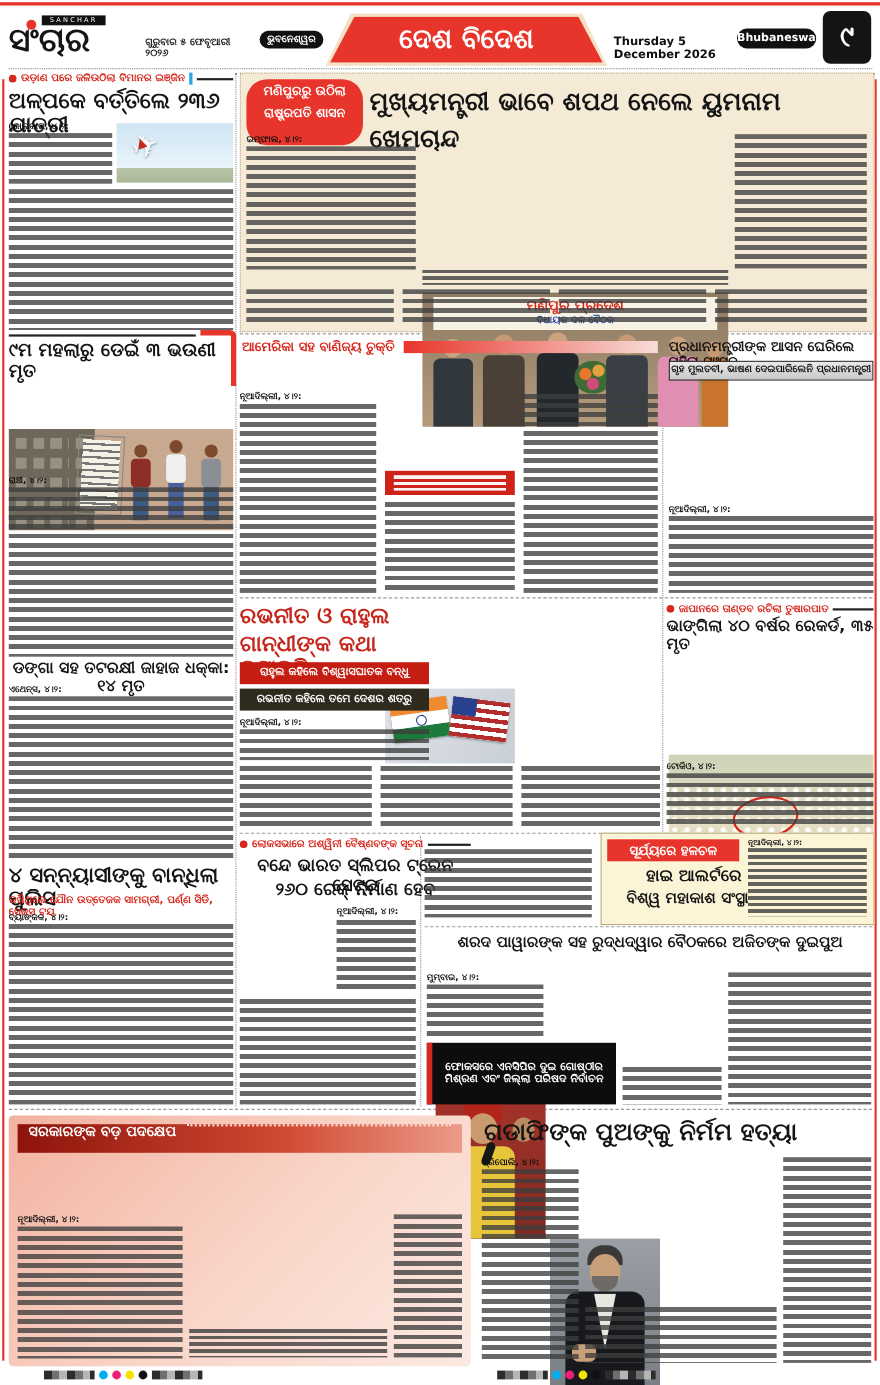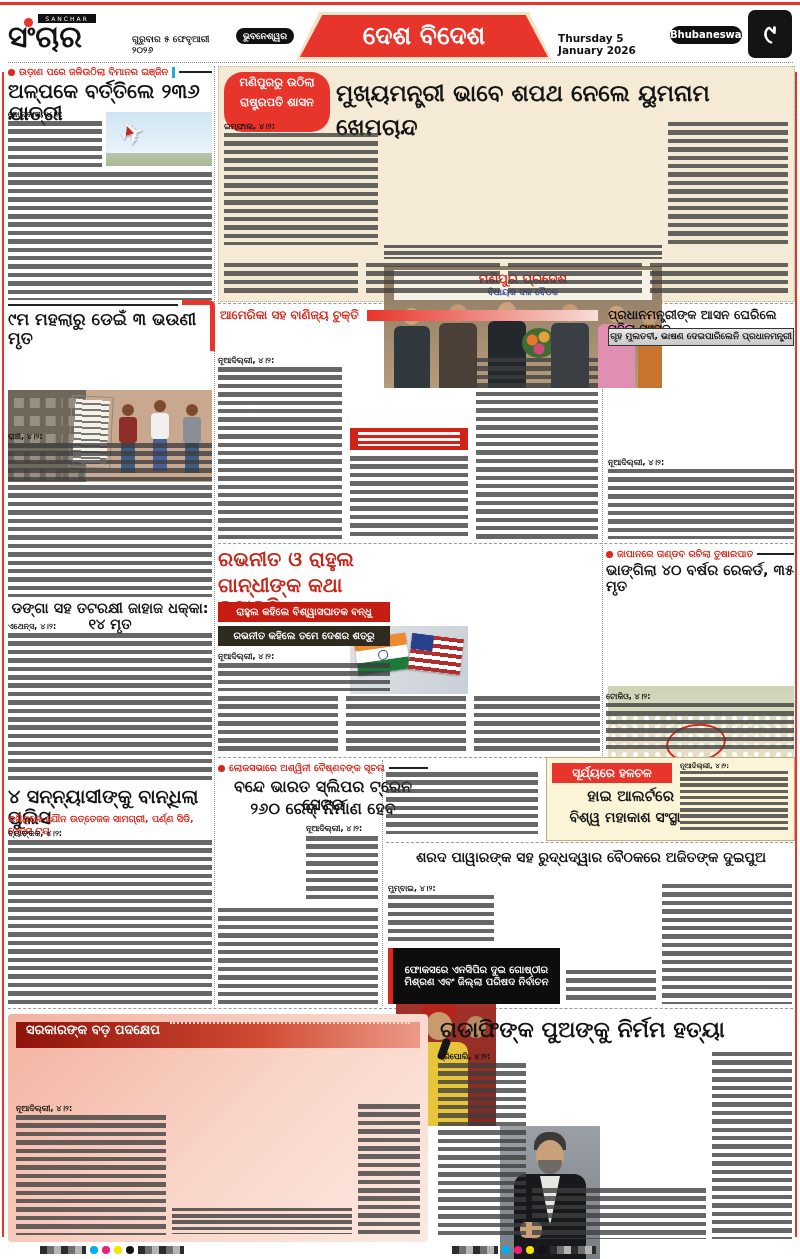--- a/index.html
+++ b/index.html
@@ -37,21 +37,21 @@
   <div class="abs" style="left:0;top:8px;width:800px;height:54px;">
     <div class="abs" style="left:38px;top:6px;width:58px;height:9px;background:#111;color:#fff;font-size:6px;text-align:center;line-height:9px;letter-spacing:2px;">SANCHAR</div>
     <div class="abs" style="left:24px;top:10px;width:9px;height:9px;border-radius:50%;background:#e8352b;"></div>
     <div class="abs hl" style="left:8px;top:12px;width:120px;font-size:30px;">ସଂଚାର</div>
     <div class="abs" style="left:132px;top:26px;width:100px;font-size:9px;font-weight:bold;color:#222;">ଗୁରୁବାର ୫ ଫେବୃଆରୀ ୨୦୨୬</div>
     <div class="abs pill" style="left:236px;top:20px;width:58px;height:16px;font-size:9px;line-height:16px;">ଭୁବନେଶ୍ୱର</div>
 
     <div class="abs" style="left:296px;top:4px;width:256px;height:48px;background:#f3e2c6;clip-path:polygon(9% 0,91% 0,100% 100%,0 100%);"></div>
     <div class="abs" style="left:300px;top:7px;width:248px;height:42px;background:#e8352b;clip-path:polygon(9% 0,91% 0,100% 100%,0 100%);color:#fff;font-weight:bold;font-size:25px;text-align:center;line-height:42px;">ଦେଶ ବିଦେଶ</div>
 
-    <div class="abs" style="left:558px;top:24px;width:112px;font-size:10.5px;font-weight:bold;color:#111;">Thursday 5 January 2026</div>
+    <div class="abs" style="left:558px;top:24px;width:112px;font-size:10.5px;font-weight:bold;color:#111;">Thursday 5 December 2026</div>
     <div class="abs pill" style="left:670px;top:18px;width:72px;height:18px;font-size:10px;line-height:18px;">Bhubaneswar</div>
     <div class="abs" style="left:748px;top:2px;width:44px;height:48px;background:#141414;border-radius:7px;color:#fff;font-size:26px;font-weight:bold;text-align:center;line-height:48px;">୯</div>
   </div>
   <div class="abs hdash" style="left:8px;top:62px;width:785px;border-top:1px dotted #888;"></div>
 
   <div class="abs vrule" style="left:214px;top:66px;height:940px;"></div>
   <div class="abs vrule" style="left:602px;top:306px;height:450px;"></div>
   <div class="abs vrule" style="left:382px;top:760px;height:246px;"></div>
   <div class="abs hdash" style="left:218px;top:303px;width:575px;"></div>
   <div class="abs hdash" style="left:218px;top:543px;width:575px;"></div>

